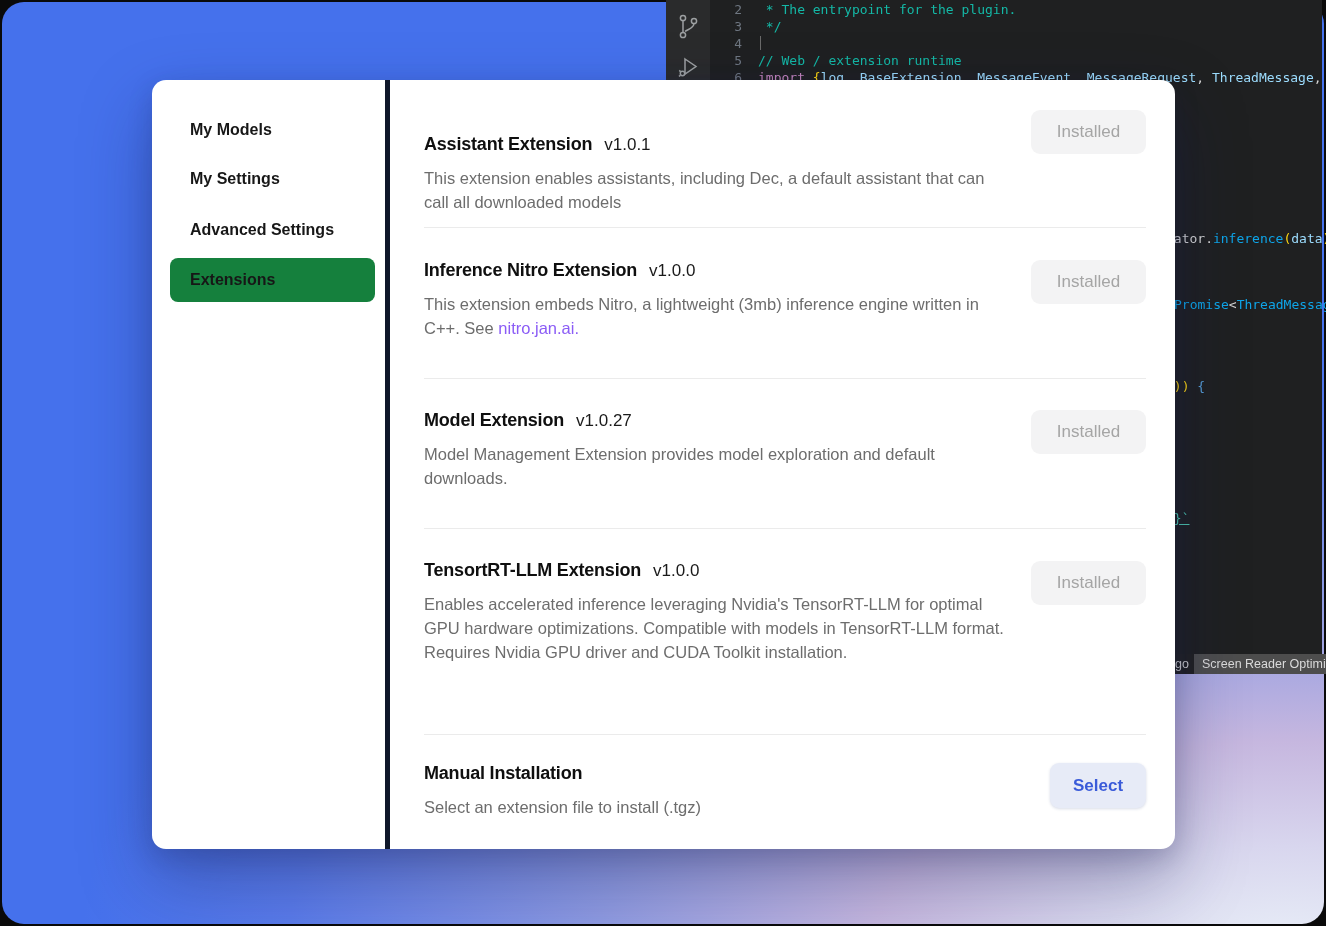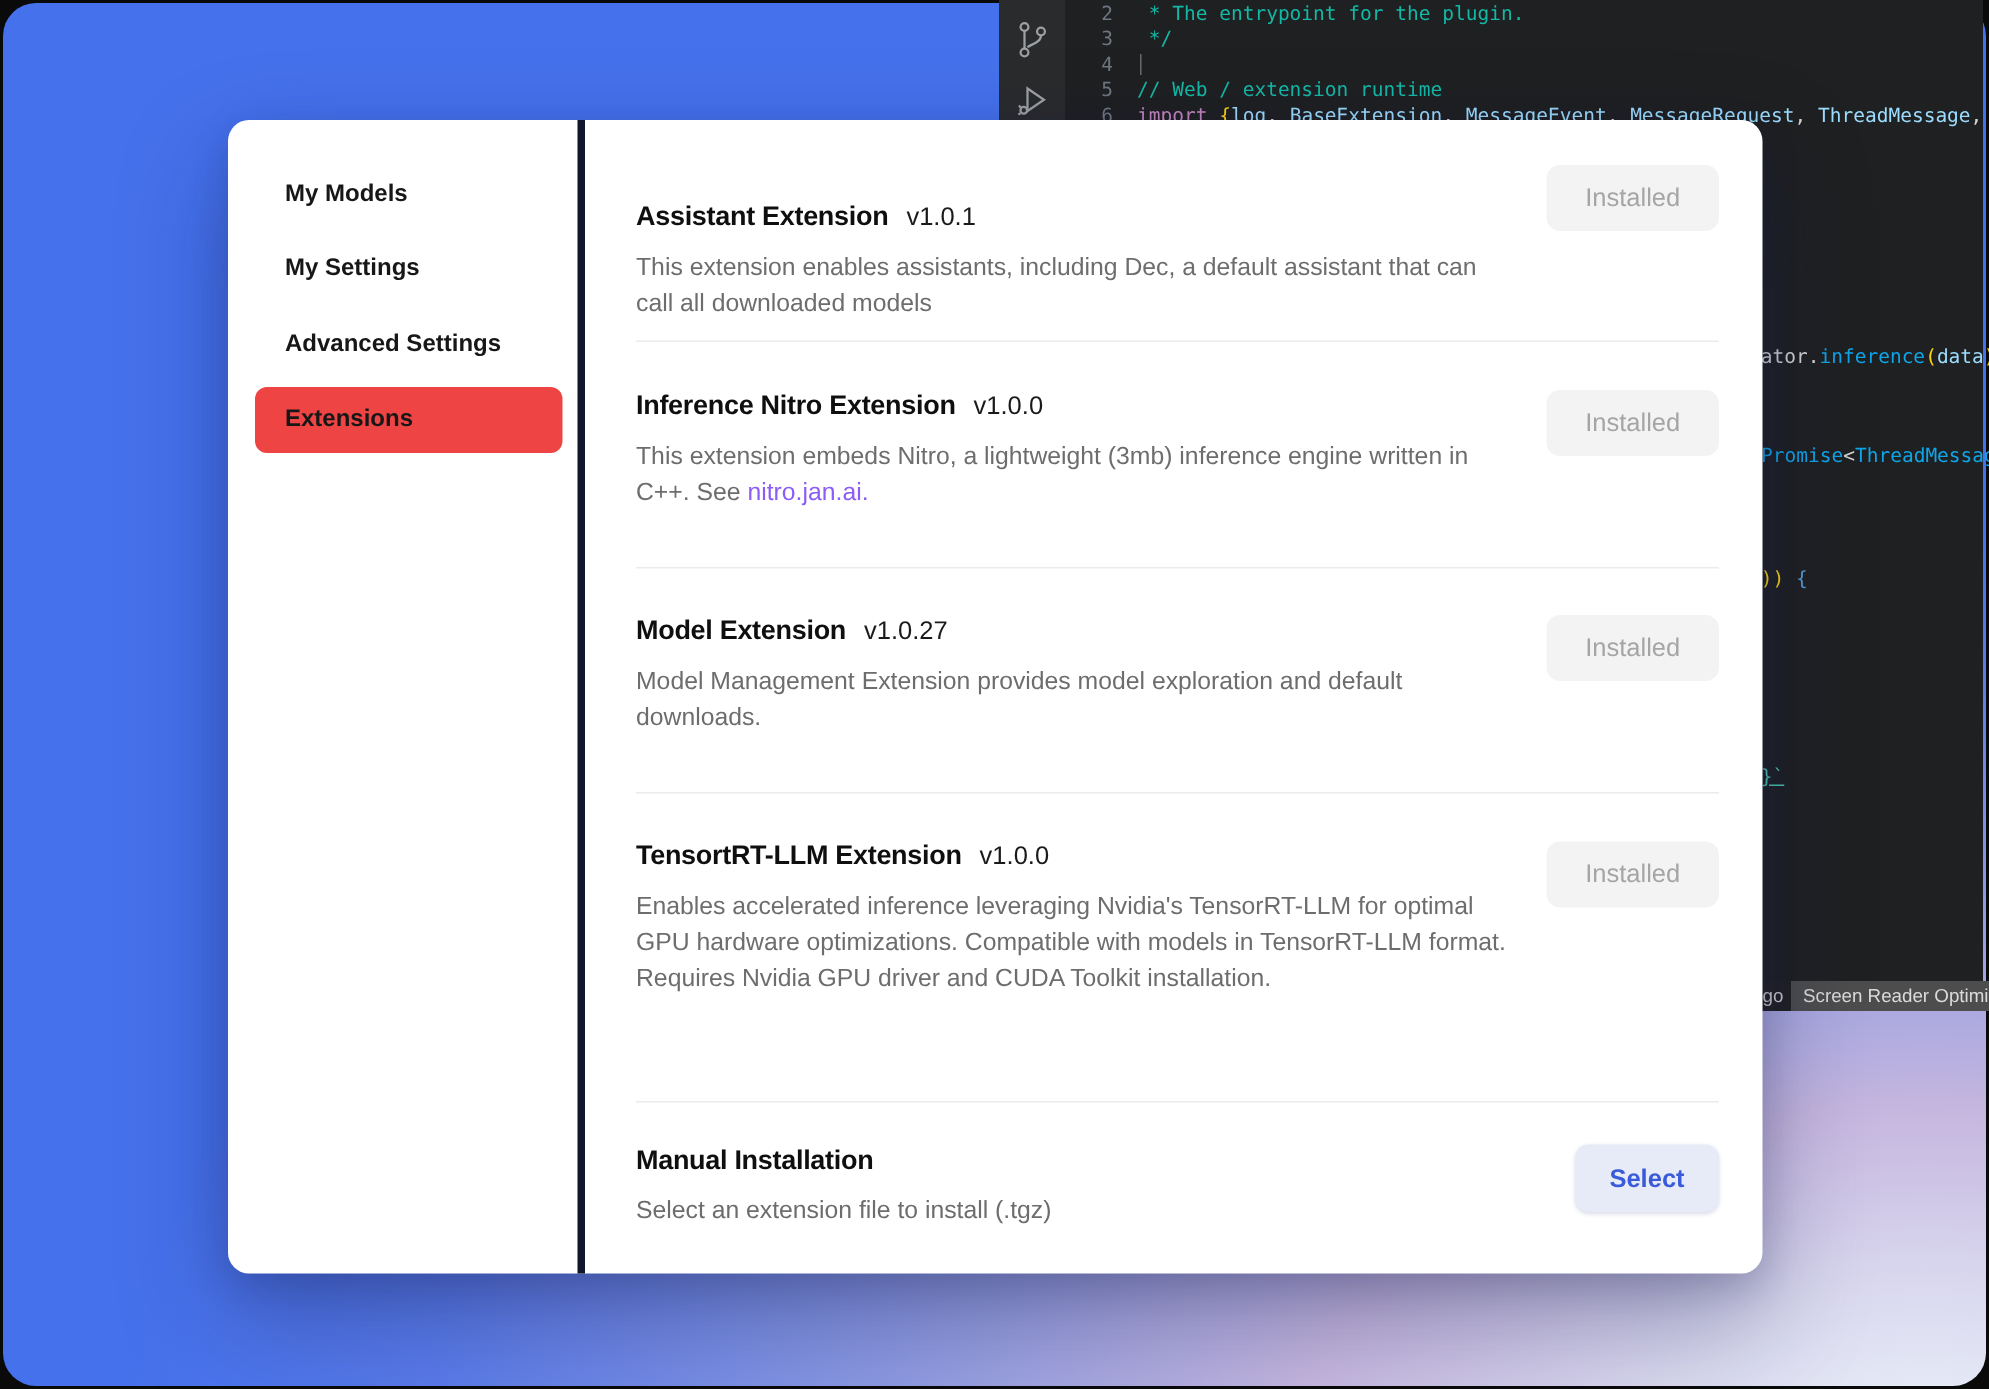--- a/index.html
+++ b/index.html
@@ -33,21 +33,21 @@
   .status-go{position:absolute;left:509px;top:2px;color:#CFCFCF;}
   .status-seg{position:absolute;left:528px;top:0;width:128px;height:20px;background:#4D4D4D;color:#DBDBDB;
               display:flex;align-items:center;padding-left:8px;white-space:nowrap;overflow:hidden;cursor:pointer;}
 
   
   .modal{position:absolute;left:152px;top:80px;width:1023px;height:769px;background:#FFFFFF;border-radius:14px;
          box-shadow:0 30px 70px rgba(20,30,80,.35),0 8px 24px rgba(20,30,80,.18);z-index:5;}
   .sidebar{position:absolute;left:0;top:0;width:238px;height:100%;border-right:5px solid #0f172a;box-sizing:border-box;}
   .side-item{position:absolute;left:18px;width:205px;height:44px;border-radius:8px;display:flex;align-items:center;
              padding-left:20px;box-sizing:border-box;font-size:16px;font-weight:bold;color:#171717;cursor:pointer;}
-  .side-item.active{background:#ef4444;}
+  .side-item.active{background:#15803d;}
 
   .content{position:absolute;left:272px;top:0;width:722px;height:100%;}
   .divider{position:absolute;left:0;width:722px;height:1px;background:#EBEBEB;}
   .ext{position:absolute;left:0;width:722px;}
   .ext-head{display:flex;align-items:baseline;gap:12px;}
   .ext-name{font-size:18px;font-weight:bold;color:#0F0F0F;letter-spacing:-.2px;}
   .ext-ver{font-size:17px;color:#1A1A1A;}
   .ext-desc{margin-top:11px;font-size:16.5px;line-height:24px;color:#6D6D6D;max-width:582px;}
   .ext-link{color:#8b5cf6;cursor:pointer;}
   .btn-installed{position:absolute;right:0;width:115px;height:44px;border-radius:9px;background:#F3F3F4;

